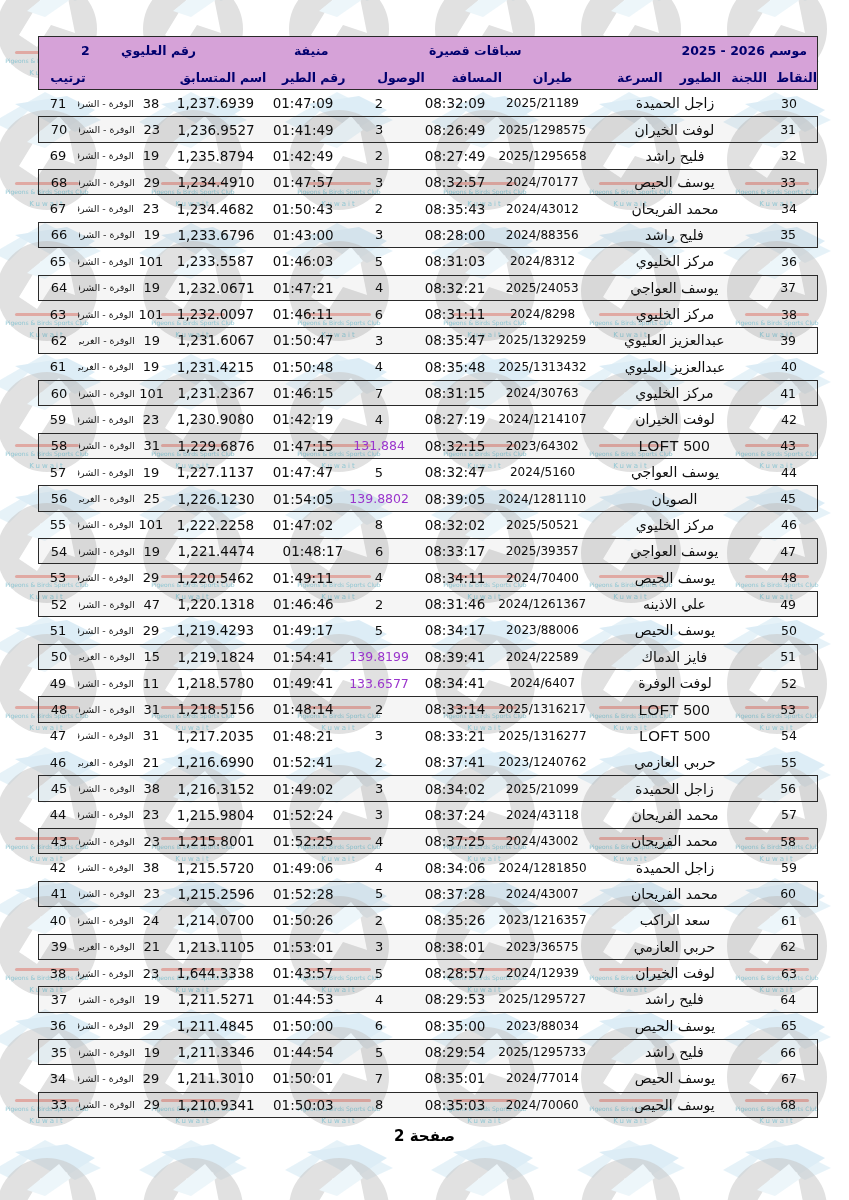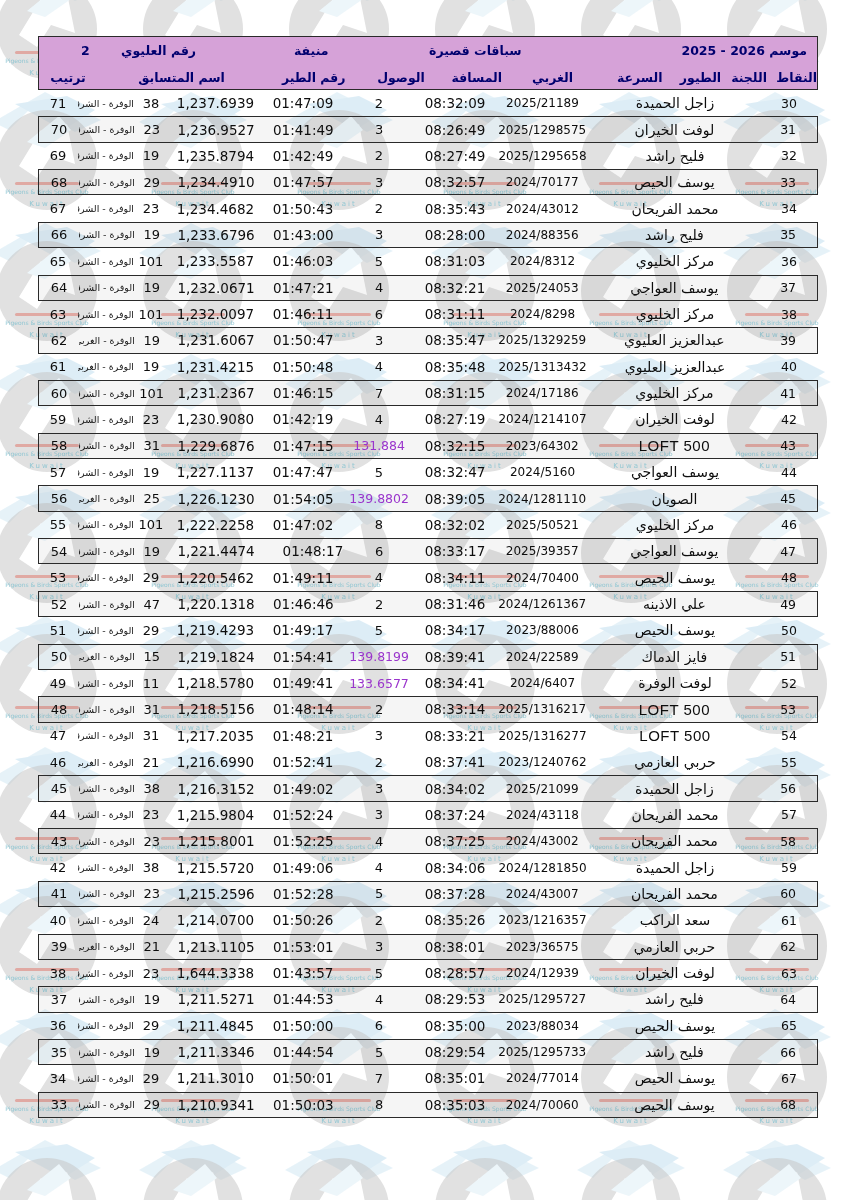--- a/index.html
+++ b/index.html
@@ -680,25 +680,25 @@
     <div class="band" dir="rtl">
       <div class="band-row1">
         <span class="season">موسم 2026 - 2025</span>
         <span class="racetype">سباقات قصيرة</span>
         <span class="site">منيفة</span>
         <span class="racenolbl">رقم العليوي</span>
         <span class="raceno">2</span>
       </div>
       <div class="band-row2" id="colheads">
           <div class="hcell" style="width: 58px;">ترتيب</div>
-          <div class="hcell" style="width: 170px;">اسم المتسابق</div>
+          <div class="hcell" style="width: 170px; text-align: right;">اسم المتسابق</div>
           <div class="hcell" style="width: 95px;">رقم الطير</div>
           <div class="hcell" style="width: 80px;">الوصول</div>
           <div class="hcell" style="width: 72px;">المسافة</div>
-          <div class="hcell" style="width: 80px;">الغربي</div>
+          <div class="hcell" style="width: 80px;">طيران</div>
           <div class="hcell" style="width: 95px;">السرعة</div>
           <div class="hcell" style="width: 34px;">الطيور</div>
           <div class="hcell" style="width: 56px;">اللجنة</div>
           <div class="hcell" style="width: 40px;">النقاط</div>
         </div>
     </div>
 
     <div class="rows" id="rows">
         <div class="trow">
           <div class="cell c-rank" style="width: 58px;">30</div>
@@ -828,21 +828,21 @@
           <div class="cell c-distance" style="width: 72px;">4</div>
           <div class="cell c-flight" style="width: 80px;">01:50:48</div>
           <div class="cell c-speed" style="width: 95px;">1,231.4215</div>
           <div class="cell c-birds" style="width: 34px;">19</div>
           <div class="cell c-committee" style="width: 56px;">الوفرة - الغربي</div>
           <div class="cell c-points" style="width: 40px;">61</div>
         </div>
         <div class="trow boxed">
           <div class="cell c-rank" style="width: 58px;">41</div>
           <div class="cell c-name" style="width: 170px;">مركز الخليوي</div>
-          <div class="cell c-bird" style="width: 95px;">2024/17186</div>
+          <div class="cell c-bird" style="width: 95px;">2024/30763</div>
           <div class="cell c-arrival" style="width: 80px;">08:31:15</div>
           <div class="cell c-distance" style="width: 72px;">7</div>
           <div class="cell c-flight" style="width: 80px;">01:46:15</div>
           <div class="cell c-speed" style="width: 95px;">1,231.2367</div>
           <div class="cell c-birds" style="width: 34px;">101</div>
           <div class="cell c-committee" style="width: 56px;">الوفرة - الشرقي</div>
           <div class="cell c-points" style="width: 40px;">60</div>
         </div>
         <div class="trow">
           <div class="cell c-rank" style="width: 58px;">42</div>
@@ -1164,13 +1164,14 @@
           <div class="cell c-distance" style="width: 72px;">8</div>
           <div class="cell c-flight" style="width: 80px;">01:50:03</div>
           <div class="cell c-speed" style="width: 95px;">1,210.9341</div>
           <div class="cell c-birds" style="width: 34px;">29</div>
           <div class="cell c-committee" style="width: 56px;">الوفرة - الشرقي</div>
           <div class="cell c-points" style="width: 40px;">33</div>
         </div>
       </div>
   </div>
 
+  <div class="footer">صفحة 2</div>
 </div>
 
 </body></html>

